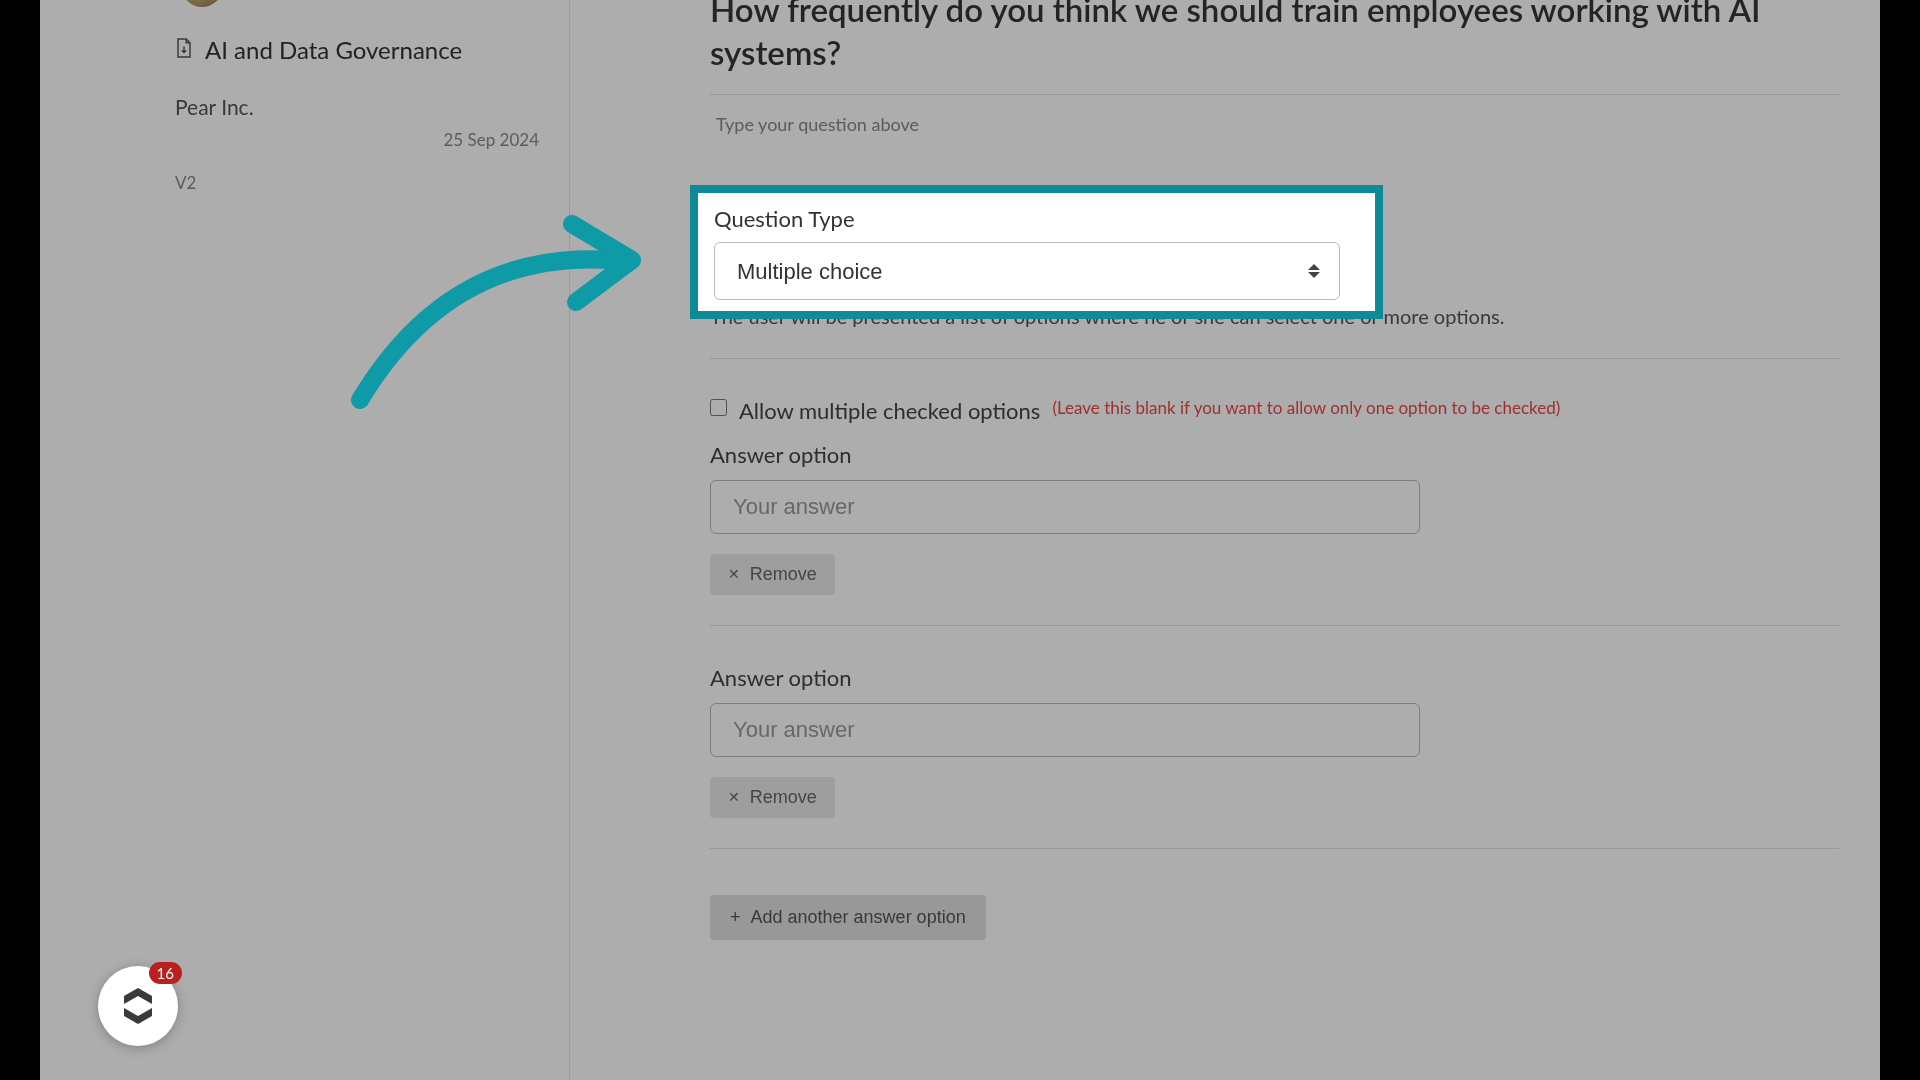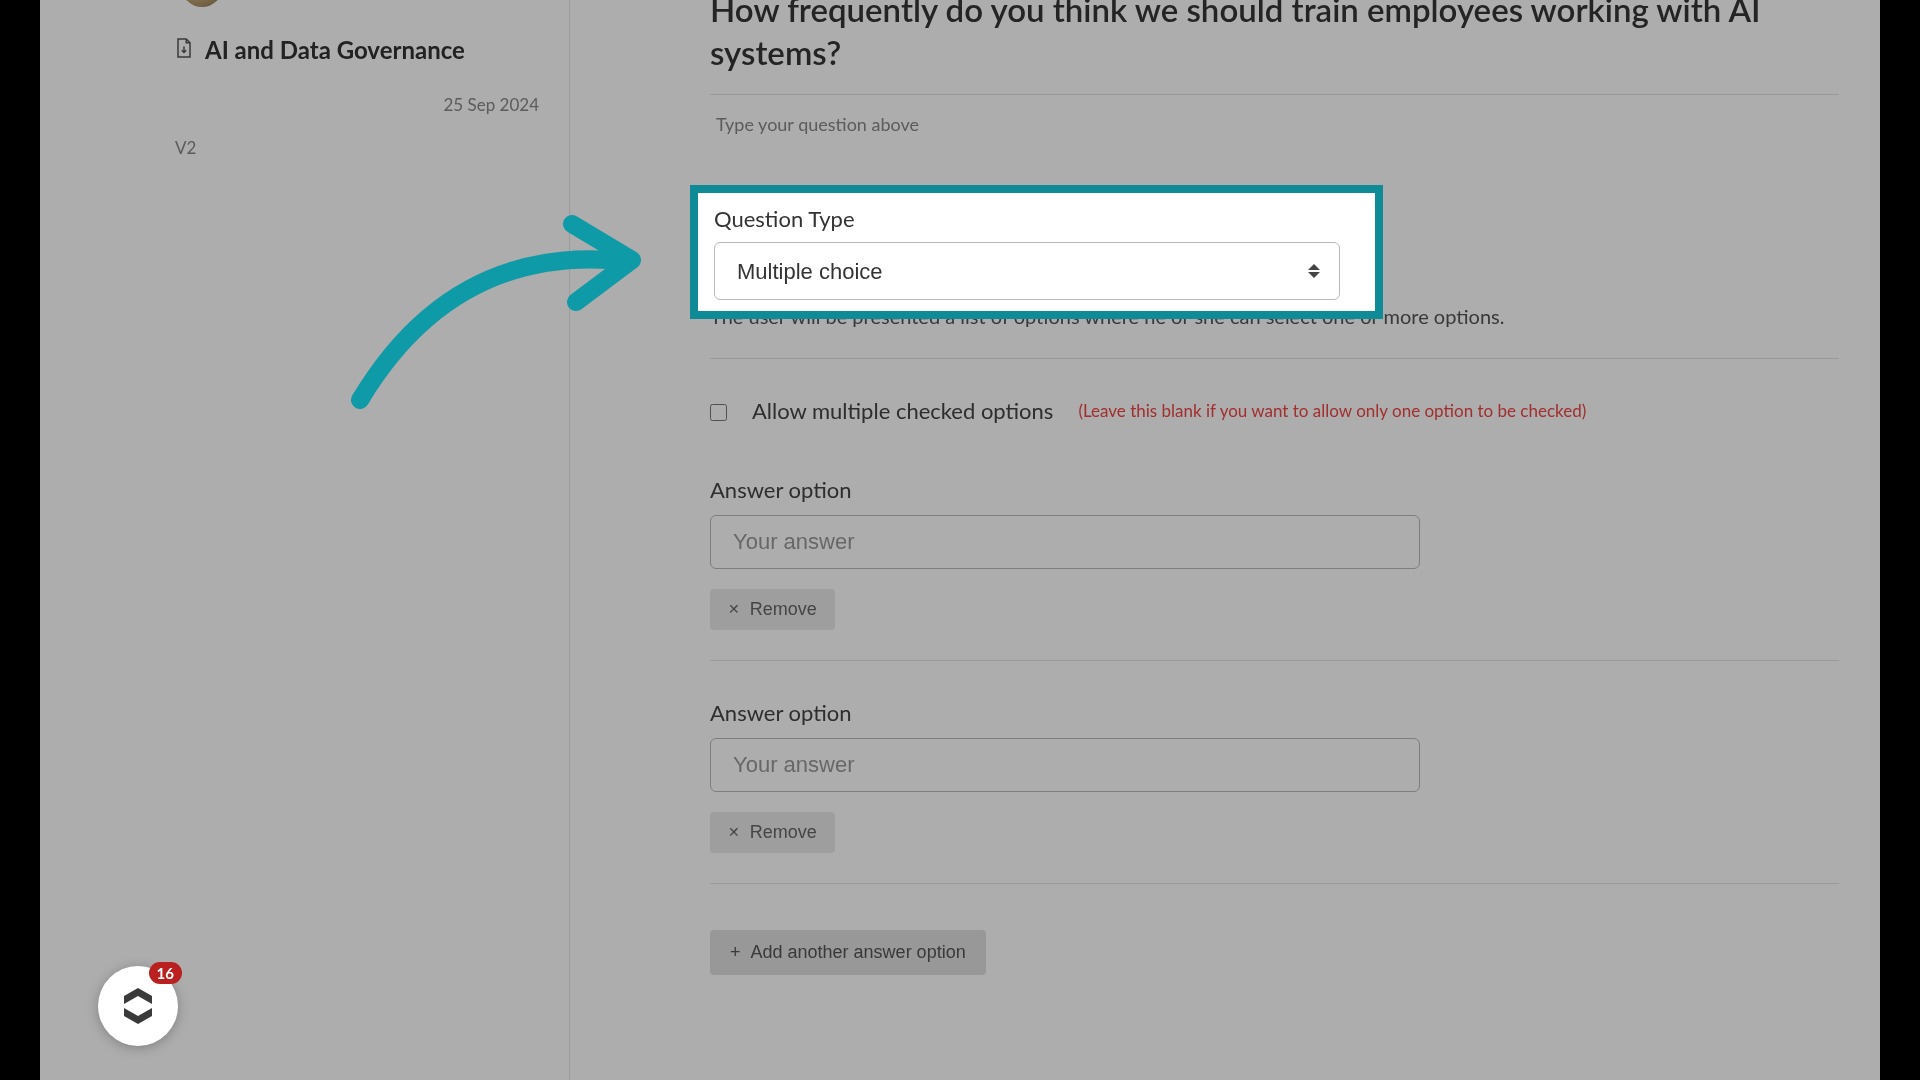--- a/index.html
+++ b/index.html
@@ -50,21 +50,21 @@
     .sidebar .doc-row {
       display: flex;
       align-items: center;
       gap: 12px;
       margin-bottom: 30px;
     }
     .sidebar .doc-row .doc-icon svg { width: 18px; height: 22px; }
     .sidebar .doc-title {
       font-size: 24px;
       color: #333;
-      font-weight: 700;
+      font-weight: 400;
     }
     .sidebar .company {
       font-size: 21px;
       color: #555;
       font-weight: 400;
       margin-bottom: 10px;
     }
     .sidebar .date {
       font-size: 17px;
       color: #888;
@@ -149,23 +149,23 @@
       color: #555;
       margin: 18px 0 24px 0;
     }
     .section-div {
       border: none;
       border-top: 1px solid #e2e2e2;
       margin: 30px 0 38px 0;
     }
     .allow-row {
       display: flex;
-      align-items: center;
-      gap: 25px;
-      margin-bottom: 52px;
+      align-items: flex-start;
+      gap: 12px;
+      margin-bottom: 17px;
     }
     .allow-row input[type="checkbox"] {
       width: 17px; height: 17px;
       transform: translateY(2px);
     }
     .allow-label {
       font-size: 22px;
       color: #444;
     }
     .allow-sub {
@@ -274,21 +274,21 @@
       justify-content: center;
       z-index: 80;
       cursor: pointer;
     }
     .chat-fab .badge {
       position: absolute;
       top: -4px; right: -4px;
       background: #b9201f;
       color: #fff;
       font-size: 15px;
-      font-weight: 700;
+      font-weight: 400;
       border-radius: 12px;
       padding: 2px 8px;
     }
   </style>
 </head>
 <body>
 
 <div class="letterbox-left"></div>
 <div class="letterbox-right"></div>
 
@@ -300,20 +300,21 @@
       <span class="doc-icon">
         <svg viewBox="0 0 24 28" fill="none" stroke="#555" stroke-width="2">
           <path d="M4 2h11l5 5v19H4z"></path>
           <path d="M15 2v5h5"></path>
           <path d="M9 17l3 3 3-3"></path>
           <path d="M12 12v8"></path>
         </svg>
       </span>
       <span class="doc-title">AI and Data Governance</span>
     </div>
+    <div class="company">Pear Inc.</div>
     <div class="date">25 Sep 2024</div>
     <div class="version">V2</div>
   </aside>
 
   <main class="main">
     <h1 class="question-title">How frequently do you think we should train employees working with AI systems?</h1>
     <hr class="divider">
     <div class="hint">Type your question above</div>
 
     <div class="qtype-block">

